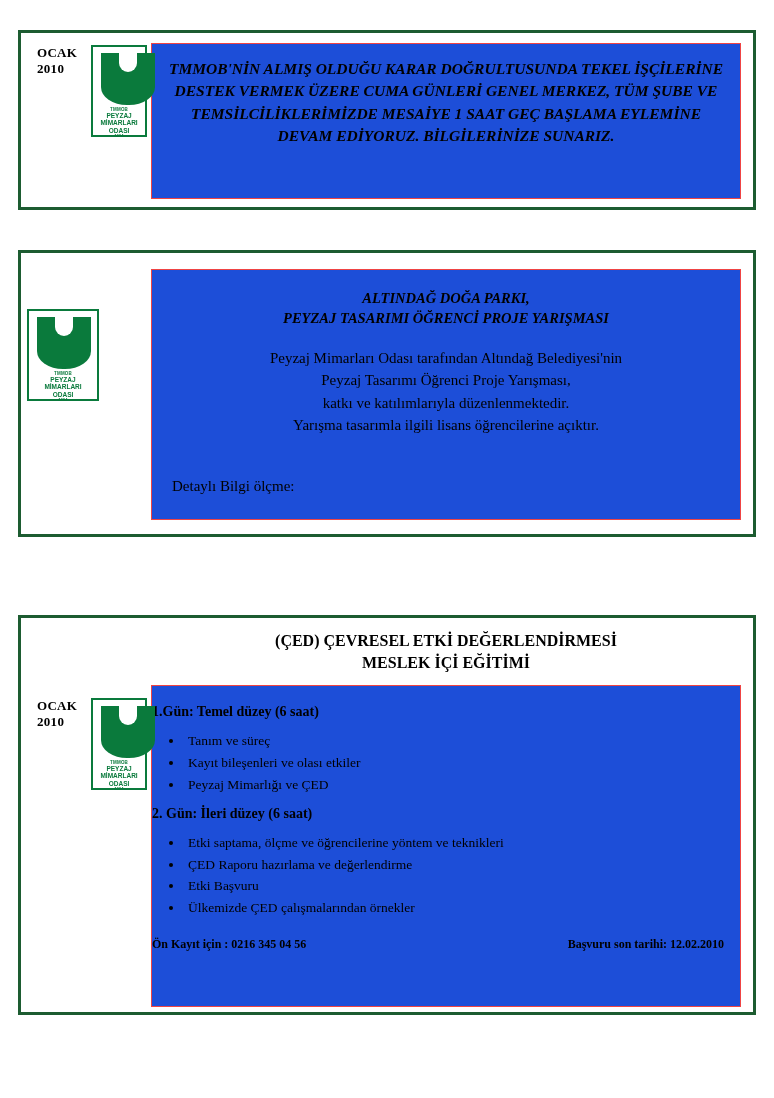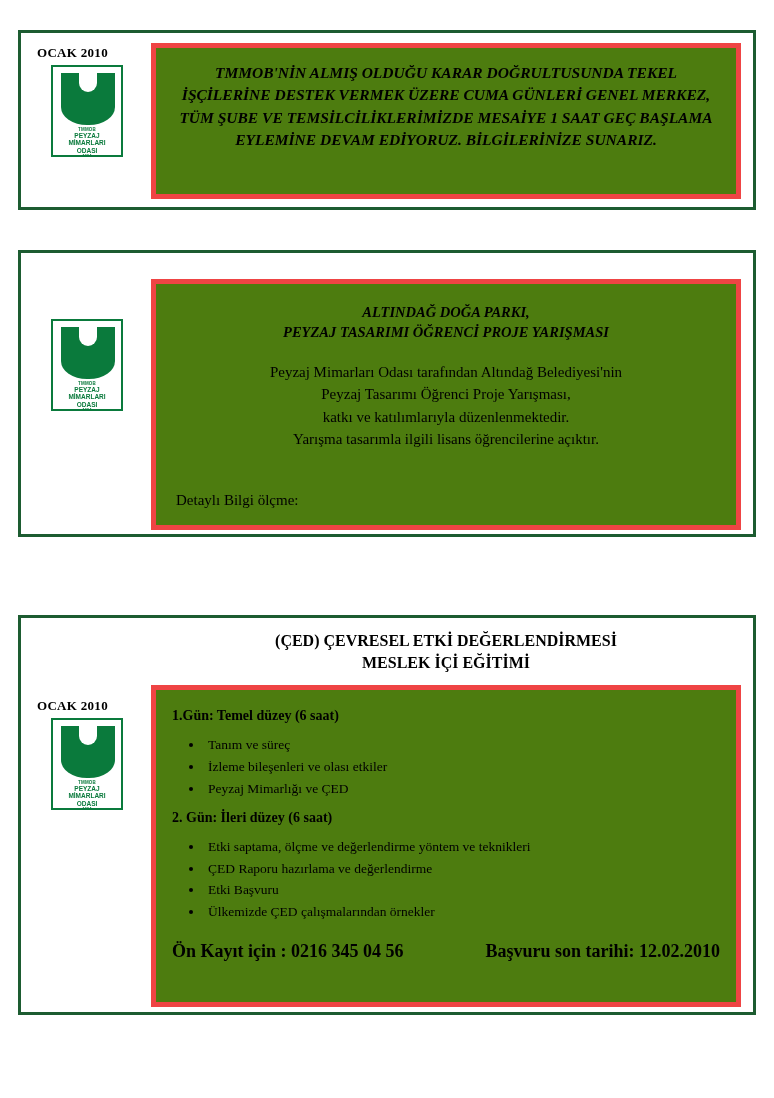--- a/index.html
+++ b/index.html
@@ -31,21 +31,21 @@
   .card-inner {
     display: flex;
     align-items: flex-start;
   }
 
   
   .logo-col {
     width: 120px;
     flex: 0 0 120px;
     display: flex;
-    flex-direction: column;
+    flex-direction: row;
     align-items: center;
   }
   .date-label {
     font-weight: bold;
     font-size: 13px;
     letter-spacing: .3px;
     margin-bottom: 4px;
     align-self: flex-start;
     padding-left: 10px;
   }
@@ -87,22 +87,22 @@
     color: #0a7a3c;
     font-weight: bold;
     line-height: 1.12;
   }
   .logo .ltext .t1 { font-size: 4.5px; letter-spacing: .2px;}
   .logo .ltext .t2 { font-size: 6.5px; }
   .logo .ltext .t3 { font-size: 4px; }
 
   
   .grey-box {
-    background: #4d7c0f;
-    border: 5px solid #ef4444;
+    background: #1d4ed8;
+    border: 1px solid #ef4444;
     box-sizing: border-box;
   }
 
   
   #card1 {
     height: 180px;
     padding: 10px 12px 10px 6px;
   }
   #card1 .grey-box {
     flex: 1;
@@ -114,21 +114,21 @@
     font-size: 15.5px;
     line-height: 1.45;
     height: 156px;
   }
   #card1 .logo-col { padding-top: 2px; }
 
   
   #card2 {
     height: 287px;
     margin-top: 40px;
-    padding: 26px 12px 14px 6px;
+    padding: 16px 12px 14px 6px;
   }
   #card2 .logo-col { padding-top: 40px; }
   #card2 .grey-box {
     flex: 1;
     margin-left: 4px;
     padding: 18px 20px 22px 20px;
     height: 251px;
   }
   .c2-title {
     text-align: center;
@@ -166,21 +166,21 @@
     margin-left: 4px;
   }
   .c3-title {
     text-align: center;
     font-weight: bold;
     font-size: 16px;
     line-height: 1.35;
     margin: 2px 0 12px 0;
   }
   #card3 .grey-box {
-    padding: 14px 16px 12px 16px;
+    padding: 14px 16px 12px 0;
     height: 322px;
     box-sizing: border-box;
     font-size: 13.5px;
   }
   .day-head {
     font-weight: bold;
     font-size: 14px;
     margin: 4px 0 10px 0;
   }
   .day-head.second { margin-top: 10px; }
@@ -193,21 +193,21 @@
   ul.bullets li { padding-left: 4px; }
   .trainer {
     font-weight: bold;
     font-size: 14px;
     margin-top: 20px;
   }
   .footer-row {
     display: flex;
     justify-content: space-between;
     font-weight: bold;
-    font-size: 18px;
+    font-size: 12px;
     margin-top: 18px;
   }
 </style>
 </head>
 <body>
 
 <div class="page">
 
   <div class="card" id="card1">
     <div class="card-inner">
@@ -273,26 +273,26 @@
       </div>
       <div class="right-col">
         <div class="c3-title">
           <div>(ÇED) ÇEVRESEL ETKİ DEĞERLENDİRMESİ</div>
           <div>MESLEK İÇİ EĞİTİMİ</div>
         </div>
         <div class="grey-box">
           <div class="day-head">1.Gün: Temel düzey (6 saat)</div>
           <ul class="bullets">
             <li>Tanım ve süreç</li>
-            <li>İzleme bileşenleri ve olası etkiler</li>
+            <li>Kayıt bileşenleri ve olası etkiler</li>
             <li>Peyzaj Mimarlığı ve ÇED</li>
           </ul>
           <div class="day-head second">2.    Gün: İleri düzey (6 saat)</div>
           <ul class="bullets">
-            <li>Etki saptama, ölçme ve değerlendirme yöntem ve teknikleri</li>
+            <li>Etki saptama, ölçme ve öğrencilerine yöntem ve teknikleri</li>
             <li>ÇED Raporu hazırlama ve değerlendirme</li>
             <li>Etki Başvuru</li>
             <li>Ülkemizde ÇED çalışmalarından örnekler</li>
           </ul>
           <div class="footer-row">
             <span>Ön Kayıt için : 0216 345 04 56</span>
             <span>Başvuru son tarihi: 12.02.2010</span>
           </div>
         </div>
       </div>

